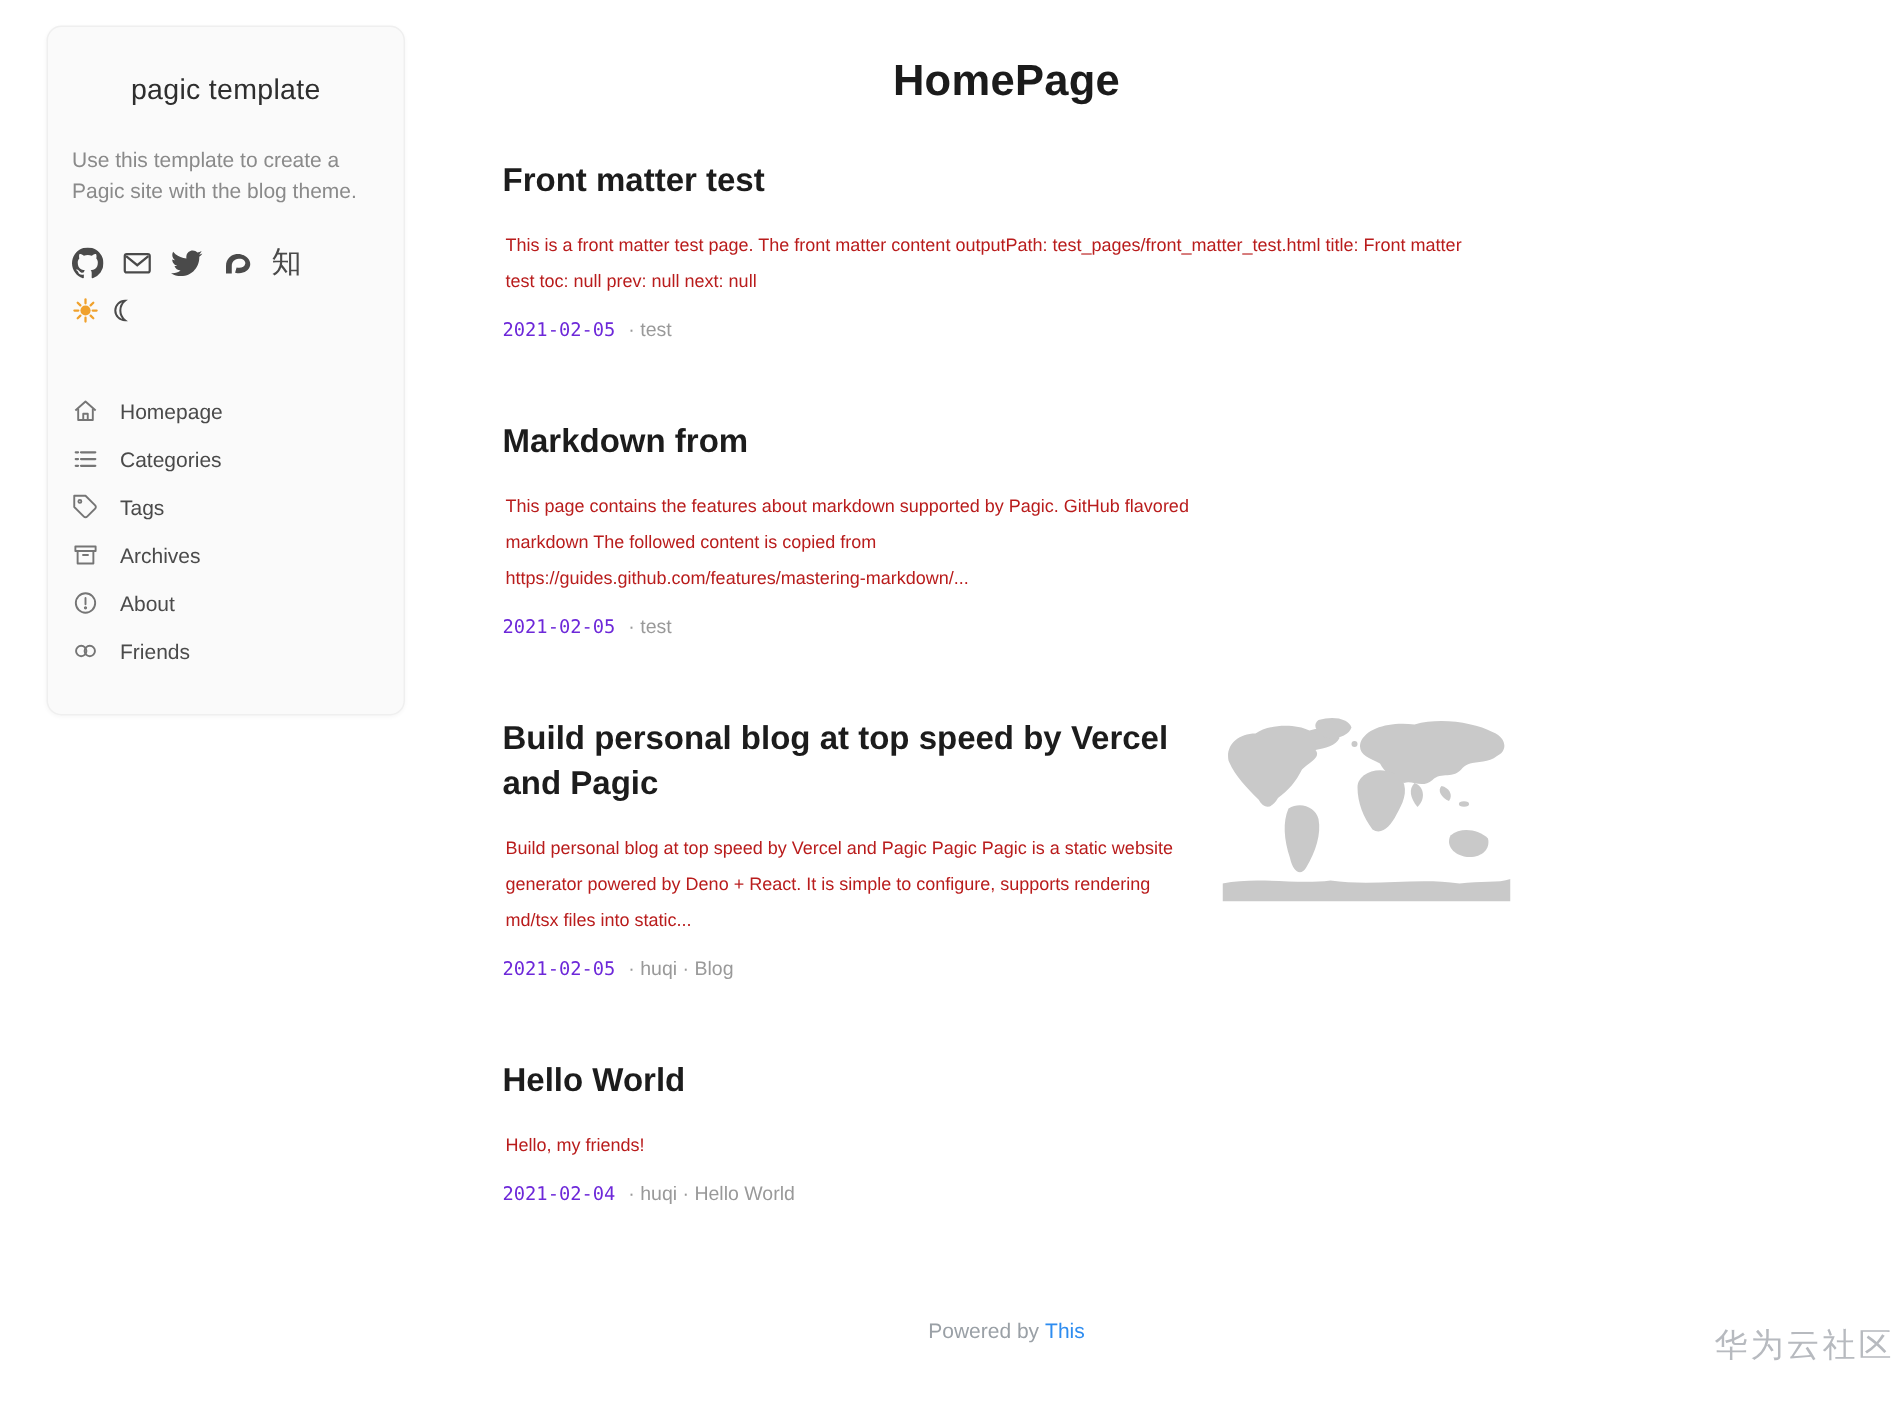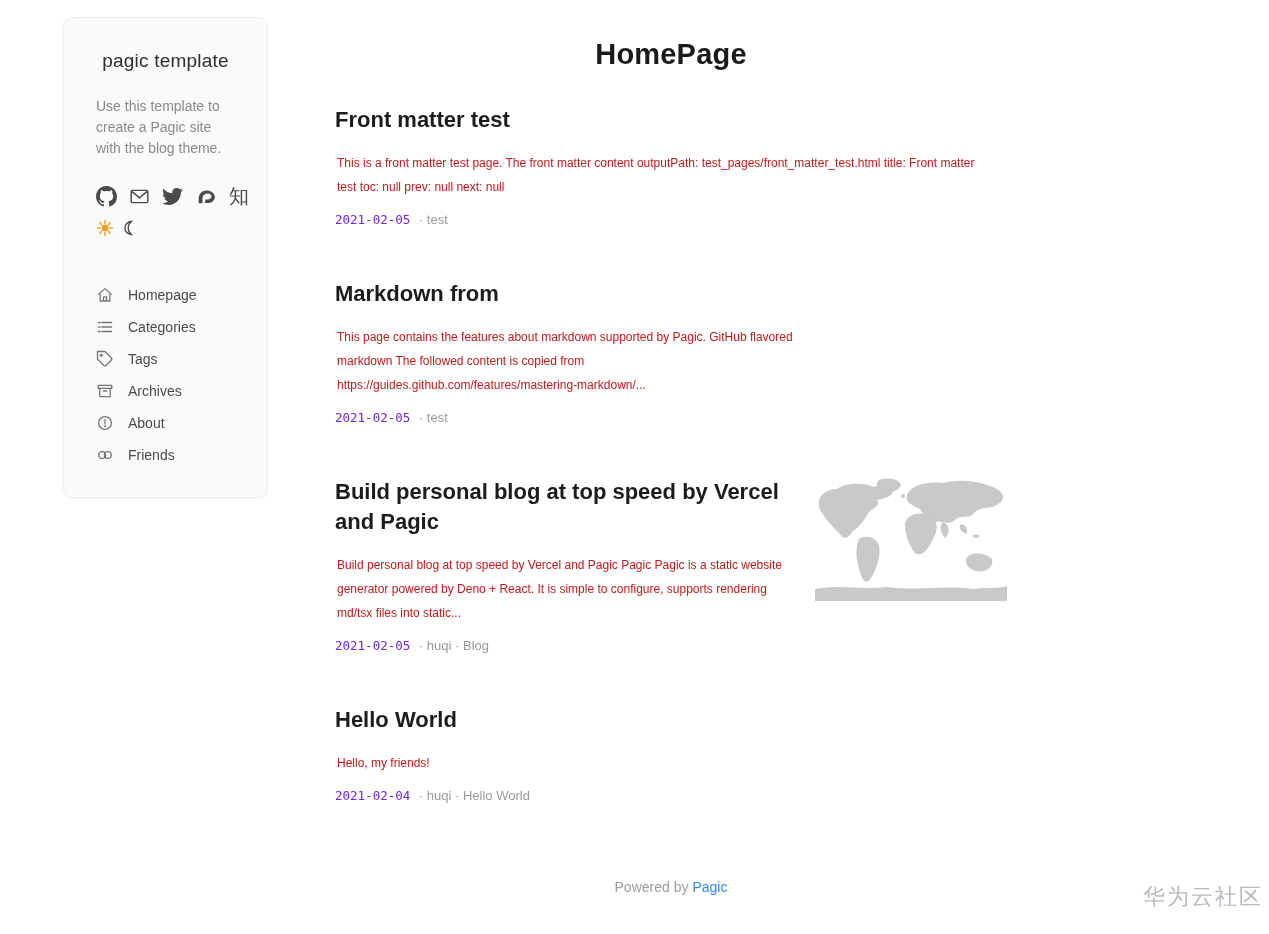--- a/index.html
+++ b/index.html
@@ -4,25 +4,24 @@
 <style>
   * { box-sizing: border-box; }
   html, body { margin: 0; padding: 0; background: #fff; }
   body {
     width: 1269px; height: 934px; position: relative; overflow: hidden;
     font-family: "Liberation Sans", sans-serif; color: #333;
   }
 
   
   .sidebar {
-    position: absolute; left: 31px; top: 17px; width: 205px;
+    position: absolute; left: 31px; top: 17px; width: 239px;
     background: #fafafa; border: 1px solid #efefef; border-radius: 10px;
     box-shadow: 0 1px 3px rgba(0,0,0,.04);
-    padding: 32px 32px 26px;
-    margin-left: 32px;
+    padding: 32px 16px 26px;
   }
   .sidebar-title {
     margin: 0 0 24px; font-size: 19px; font-weight: 400; color: #2e2e2e;
     text-align: center; letter-spacing: .2px;
   }
   .sidebar-desc { margin: 0 0 24px; font-size: 14px; line-height: 21px; color: #8a8a8a; }
   .social-row { display: flex; align-items: center; gap: 12px; height: 26px; }
   .theme-row  { display: flex; align-items: center; gap: 7px; height: 26px; margin-top: 6px; }
   .social-link { display: inline-flex; align-items: center; justify-content: center; cursor: pointer; }
   .zhihu-char { font-size: 20px; color: #4a4a4a; line-height: 1; }
@@ -234,17 +233,17 @@
       <h2 class="post-title">Hello World</h2>
       <p class="post-excerpt">Hello, my friends!</p>
       <div class="post-meta">
         <span class="date">2021-02-04</span>
         <span class="rest">· huqi · Hello World</span>
       </div>
     </div>
   </article>
 
   <footer class="footer">
-    <span>Powered by</span><span class="pagic-link">Pagic</span>
+    <span>Powered by</span><span class="pagic-link">This</span>
   </footer>
 </main>
 
 <div class="watermark">华为云社区</div>
 
 </body></html>

